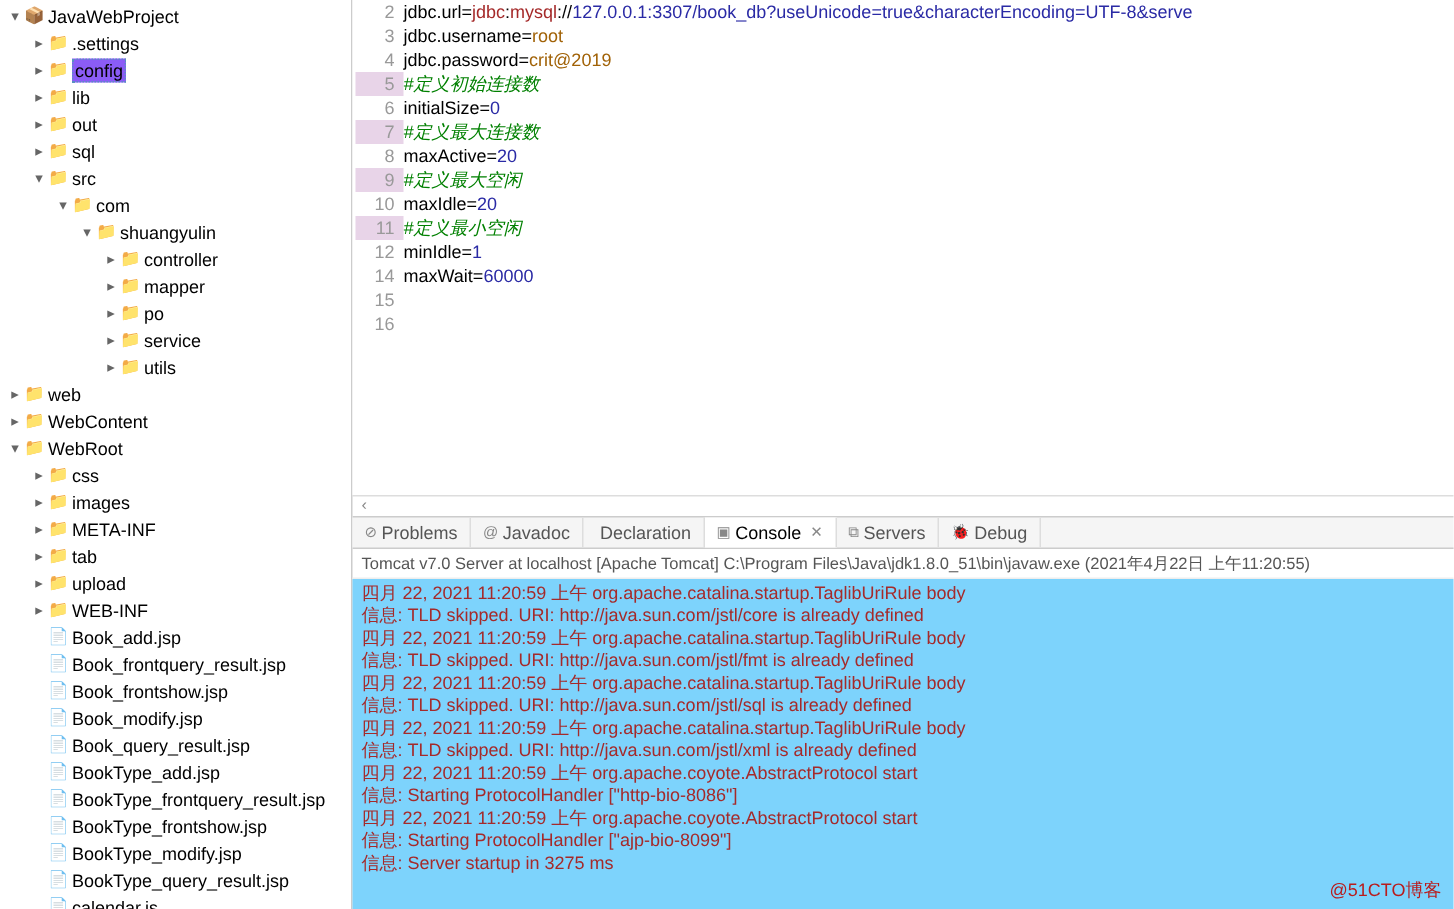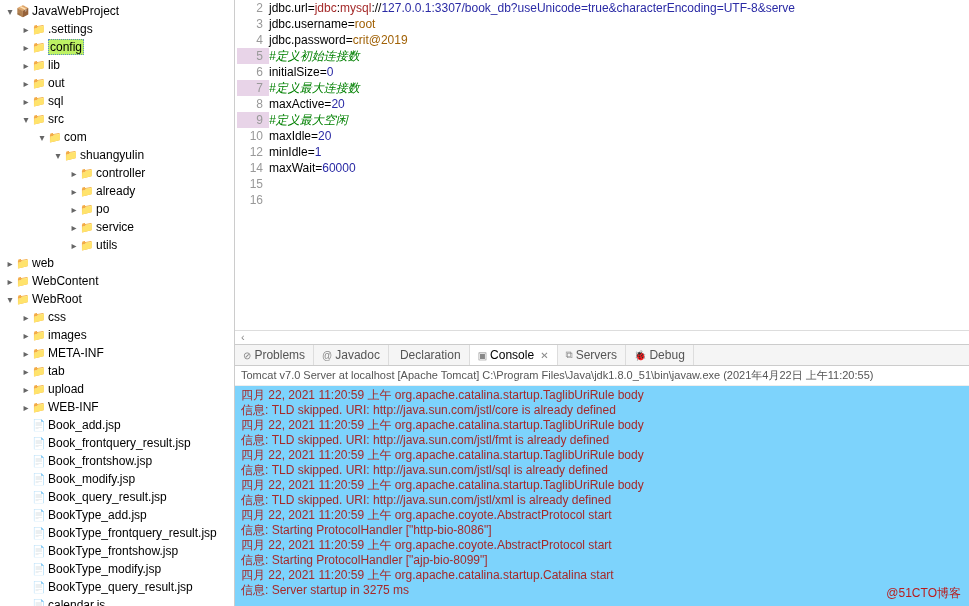--- a/index.html
+++ b/index.html
@@ -4,21 +4,21 @@
 <style>
 * { margin:0; padding:0; box-sizing:border-box; font-family:"Segoe UI",Tahoma,sans-serif; font-size:12px; }
 body { display:flex; width:969px; height:606px; background:#fff; overflow:hidden; }
 .tree-panel { width:235px; height:100%; overflow-y:auto; border-right:1px solid #ccc; background:#fff; padding:2px 0; }
 .tree-item { display:flex; align-items:center; height:18px; padding-left:4px; cursor:pointer; white-space:nowrap; }
 .tw { display:inline-block; width:12px; text-align:center; color:#666; font-size:10px; }
 .ic { display:inline-block; width:14px; height:14px; margin-right:2px; text-align:center; font-size:11px; line-height:14px; }
 .fld { color:#d9a23d; }
 .pkg { color:#8b6f4e; }
 .fil { color:#5a8fc2; }
-.lbl.sel { background:#bef264; border:1px dotted #5a8fc2; padding:0 1px; }
+.lbl.sel { background:#8b5cf6; border:1px dotted #5a8fc2; padding:0 1px; }
 .right-panel { flex:1; display:flex; flex-direction:column; height:100%; }
 .editor { flex:1; overflow:auto; font-family:Consolas,monospace; font-size:13px; background:#fff; padding:0 2px; }
 .line { display:flex; height:16px; line-height:16px; }
 .gut { width:32px; text-align:right; padding-right:6px; color:#999; background:#fff; }
 .gut.hl { background:#e8d4e8; }
 .code { flex:1; white-space:pre; }
 .k-prop { color:#000; }
 .k-eq { color:#000; }
 .k-url { color:#2a2aa5; }
 .k-proto { color:#a52a2a; }
@@ -86,21 +86,21 @@
       <span class="lbl">shuangyulin</span>
     </div>
     <div class="tree-item" style="padding-left: 68px;">
       <span class="tw">▸</span>
       <span class="ic fld">📁</span>
       <span class="lbl">controller</span>
     </div>
     <div class="tree-item" style="padding-left: 68px;">
       <span class="tw">▸</span>
       <span class="ic fld">📁</span>
-      <span class="lbl">already</span>
+      <span class="lbl">mapper</span>
     </div>
     <div class="tree-item" style="padding-left: 68px;">
       <span class="tw">▸</span>
       <span class="ic fld">📁</span>
       <span class="lbl">po</span>
     </div>
     <div class="tree-item" style="padding-left: 68px;">
       <span class="tw">▸</span>
       <span class="ic fld">📁</span>
       <span class="lbl">service</span>
@@ -242,20 +242,24 @@
         <span class="gut">8</span>
         <span class="code"><span class="k-prop">maxActive</span><span class="k-eq">=</span><span class="k-num">20</span></span>
       </div>
       <div class="line">
         <span class="gut hl">9</span>
         <span class="code"><span class="k-cmt">#定义最大空闲</span></span>
       </div>
       <div class="line">
         <span class="gut">10</span>
         <span class="code"><span class="k-prop">maxIdle</span><span class="k-eq">=</span><span class="k-num">20</span></span>
+      </div>
+      <div class="line">
+        <span class="gut hl">11</span>
+        <span class="code"><span class="k-cmt">#定义最小空闲</span></span>
       </div>
       <div class="line">
         <span class="gut">12</span>
         <span class="code"><span class="k-prop">minIdle</span><span class="k-eq">=</span><span class="k-num">1</span></span>
       </div>
       <div class="line">
         <span class="gut">14</span>
         <span class="code"><span class="k-prop">maxWait</span><span class="k-eq">=</span><span class="k-num">60000</span></span>
       </div>
       <div class="line">
@@ -302,18 +306,17 @@
       <div class="cline">四月 22, 2021 11:20:59 上午 org.apache.catalina.startup.TaglibUriRule body</div>
       <div class="cline">信息: TLD skipped. URI: http://java.sun.com/jstl/fmt is already defined</div>
       <div class="cline">四月 22, 2021 11:20:59 上午 org.apache.catalina.startup.TaglibUriRule body</div>
       <div class="cline">信息: TLD skipped. URI: http://java.sun.com/jstl/sql is already defined</div>
       <div class="cline">四月 22, 2021 11:20:59 上午 org.apache.catalina.startup.TaglibUriRule body</div>
       <div class="cline">信息: TLD skipped. URI: http://java.sun.com/jstl/xml is already defined</div>
       <div class="cline">四月 22, 2021 11:20:59 上午 org.apache.coyote.AbstractProtocol start</div>
       <div class="cline">信息: Starting ProtocolHandler ["http-bio-8086"]</div>
       <div class="cline">四月 22, 2021 11:20:59 上午 org.apache.coyote.AbstractProtocol start</div>
       <div class="cline">信息: Starting ProtocolHandler ["ajp-bio-8099"]</div>
-      <div class="cline">四月 22, 2021 11:20:59 上午 org.apache.catalina.startup.Catalina start</div>
       <div class="cline">信息: Server startup in 3275 ms</div>
     </div>
 </div>
 
 <div class="watermark">@51CTO博客</div>
 
 </body></html>

